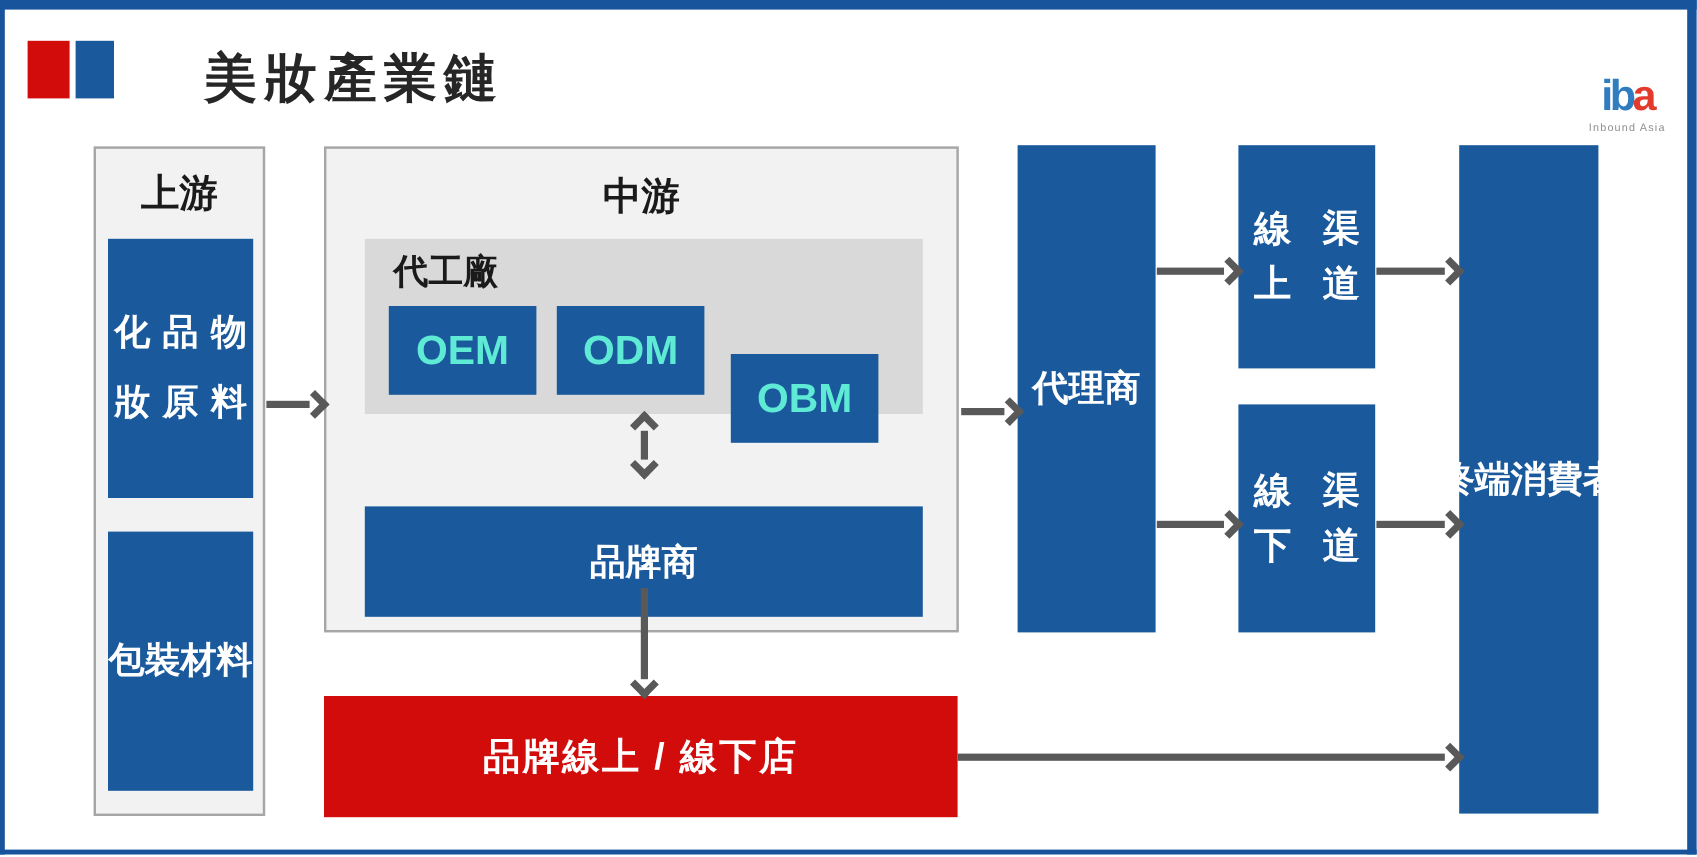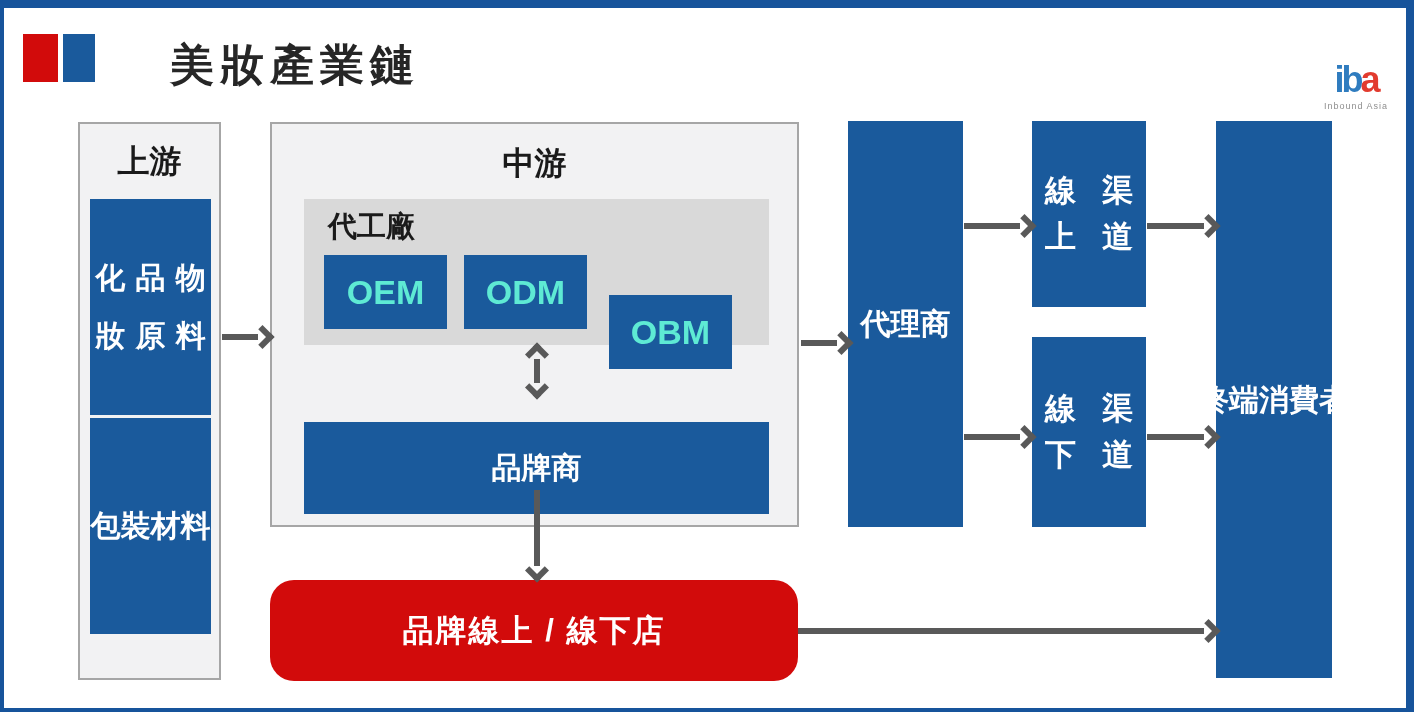--- a/index.html
+++ b/index.html
@@ -58,21 +58,21 @@
   .agent{left:848px;top:121px;width:115px;height:406px;}
   .agent .ln{font-size:30px;line-height:46px;}
 
   .channel .ln{font-size:31px;line-height:46px;}
   .online{left:1032px;top:121px;width:114px;height:186px;}
   .offline{left:1032px;top:337px;width:114px;height:190px;}
 
   .consumer{left:1216px;top:121px;width:116px;height:557px;}
   .consumer .ln{font-size:30px;line-height:45px;}
 
-  .store{position:absolute;left:270px;top:580px;width:528px;height:101px;background:var(--accent-red);color:#fff;display:flex;align-items:center;justify-content:center;font-size:31px;font-weight:bold;letter-spacing:2px;border-radius:24px;}
+  .store{position:absolute;left:270px;top:580px;width:528px;height:101px;background:var(--accent-red);color:#fff;display:flex;align-items:center;justify-content:center;font-size:31px;font-weight:bold;letter-spacing:2px;}
 
   
   .arr{position:absolute;background:var(--arrow-gray);z-index:5;}
   .arr-h{height:6px;}
   .arr-v{width:6px;}
   .chev{position:absolute;width:17px;height:17px;z-index:6;}
   .chev.right{right:-13px;top:50%;border-top:6px solid var(--arrow-gray);border-right:6px solid var(--arrow-gray);transform:translateY(-50%) rotate(45deg);}
   .chev.down{bottom:-13px;left:50%;border-right:6px solid var(--arrow-gray);border-bottom:6px solid var(--arrow-gray);transform:translateX(-50%) rotate(45deg);}
   .chev.up{top:-13px;left:50%;border-left:6px solid var(--arrow-gray);border-top:6px solid var(--arrow-gray);transform:translateX(-50%) rotate(45deg);}
 </style>
@@ -95,21 +95,21 @@
     <div class="logo-caption">Inbound Asia</div>
   </div>
 
   <div class="panel upstream">
     <div class="panel-label" style="top:16px;">上游</div>
     <div class="bluebox up-item" style="top:75px;">
       <div class="ln">化妝</div>
       <div class="ln">品原</div>
       <div class="ln">物料</div>
     </div>
-    <div class="bluebox up-item" style="top:294px;text-align:right;">
+    <div class="bluebox up-item" style="top:319px;text-align:right;">
       <div class="ln">包裝</div>
       <div class="ln">材料</div>
     </div>
   </div>
 
   <div class="panel midstream">
     <div class="panel-label" style="top:18px;">中游</div>
     <div class="factory">
       <div class="factory-label">代工廠</div>
       <div class="factory-item" style="left:20px;">OEM</div>

